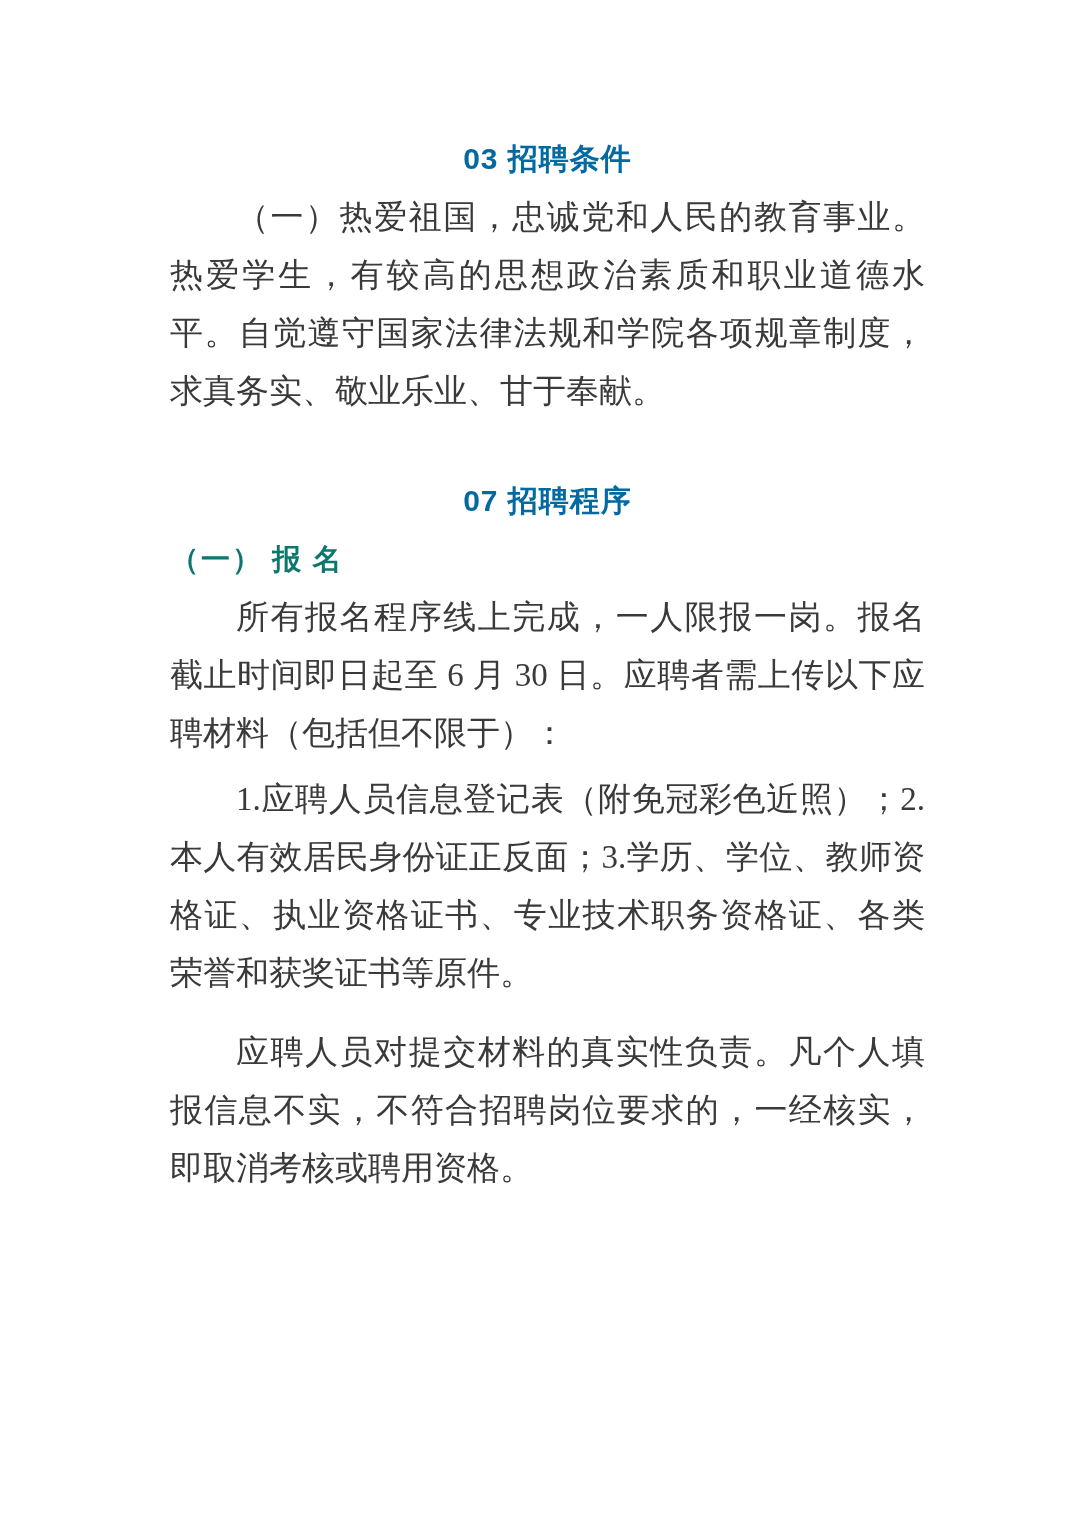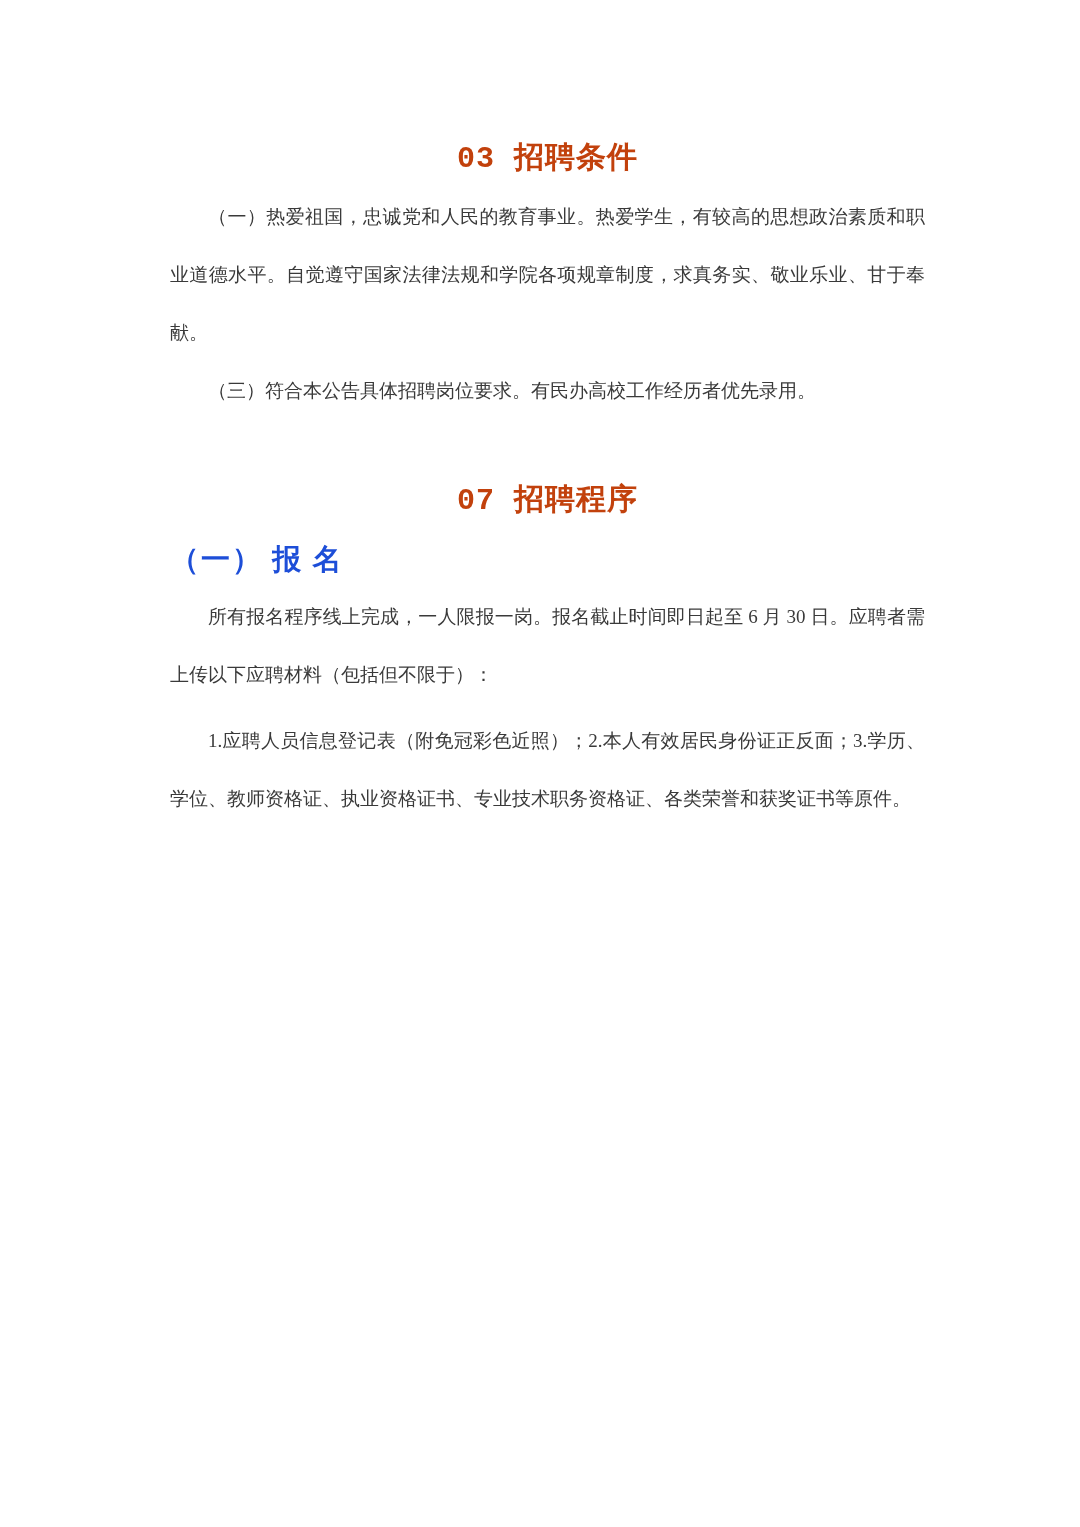--- a/index.html
+++ b/index.html
@@ -18,71 +18,71 @@
     height: 1527px;
     background: #ffffff;
     box-sizing: border-box;
   }
   .content {
     box-sizing: border-box;
     padding: 130px 155px 0 170px; 
   }
   .heading-center {
     margin: 0;
-    font-family: Liberation Mono, monospace;
+    font-family: Liberation Sans, sans-serif;
     font-size: 30px;
     line-height: 58px;
     font-weight: bold;
     text-align: center;
-    color: #c2410c;
+    color: #0369a1;
     letter-spacing: 1px;
   }
   .heading-04 {
     margin-top: 52px;
   }
   .sub-heading {
     margin: 0;
     font-family: "Liberation Serif", "DejaVu Serif", serif;
     font-size: 29px;
     line-height: 58px;
     font-weight: bold;
-    color: #1d4ed8;
+    color: #0f766e;
     letter-spacing: 2px;
   }
   .body-para {
     margin: 0;
     font-family: "Liberation Serif", "DejaVu Serif", serif;
-    font-size: 19px;
+    font-size: 33px;
     line-height: 58px;
     color: #3a3a3a;
     text-indent: 2em;
     text-align: justify;
     word-break: break-all;
   }
   .para-materials { margin-top: 8px; }
   .para-truth { margin-top: 21px; }
 </style>
 </head>
 <body>
 
 <div class="page">
   <div class="content">
 
     <h2 class="heading-center">03 招聘条件</h2>
 
     <p class="body-para">（一）热爱祖国，忠诚党和人民的教育事业。热爱学生，有较高的思想政治素质和职业道德水平。自觉遵守国家法律法规和学院各项规章制度，求真务实、敬业乐业、甘于奉献。</p>
 
 
-    <p class="body-para">（三）符合本公告具体招聘岗位要求。有民办高校工作经历者优先录用。</p>
 
 
     <h2 class="heading-center heading-04">07 招聘程序</h2>
 
     <h3 class="sub-heading">（一） 报 名</h3>
 
     <p class="body-para">所有报名程序线上完成，一人限报一岗。报名截止时间即日起至 6 月 30 日。应聘者需上传以下应聘材料（包括但不限于）：</p>
 
     <p class="body-para para-materials">1.应聘人员信息登记表（附免冠彩色近照）；2.本人有效居民身份证正反面；3.学历、学位、教师资格证、执业资格证书、专业技术职务资格证、各类荣誉和获奖证书等原件。</p>
 
+    <p class="body-para para-truth">应聘人员对提交材料的真实性负责。凡个人填报信息不实，不符合招聘岗位要求的，一经核实，即取消考核或聘用资格。</p>
 
 
   </div>
 </div>
 
 </body></html>

